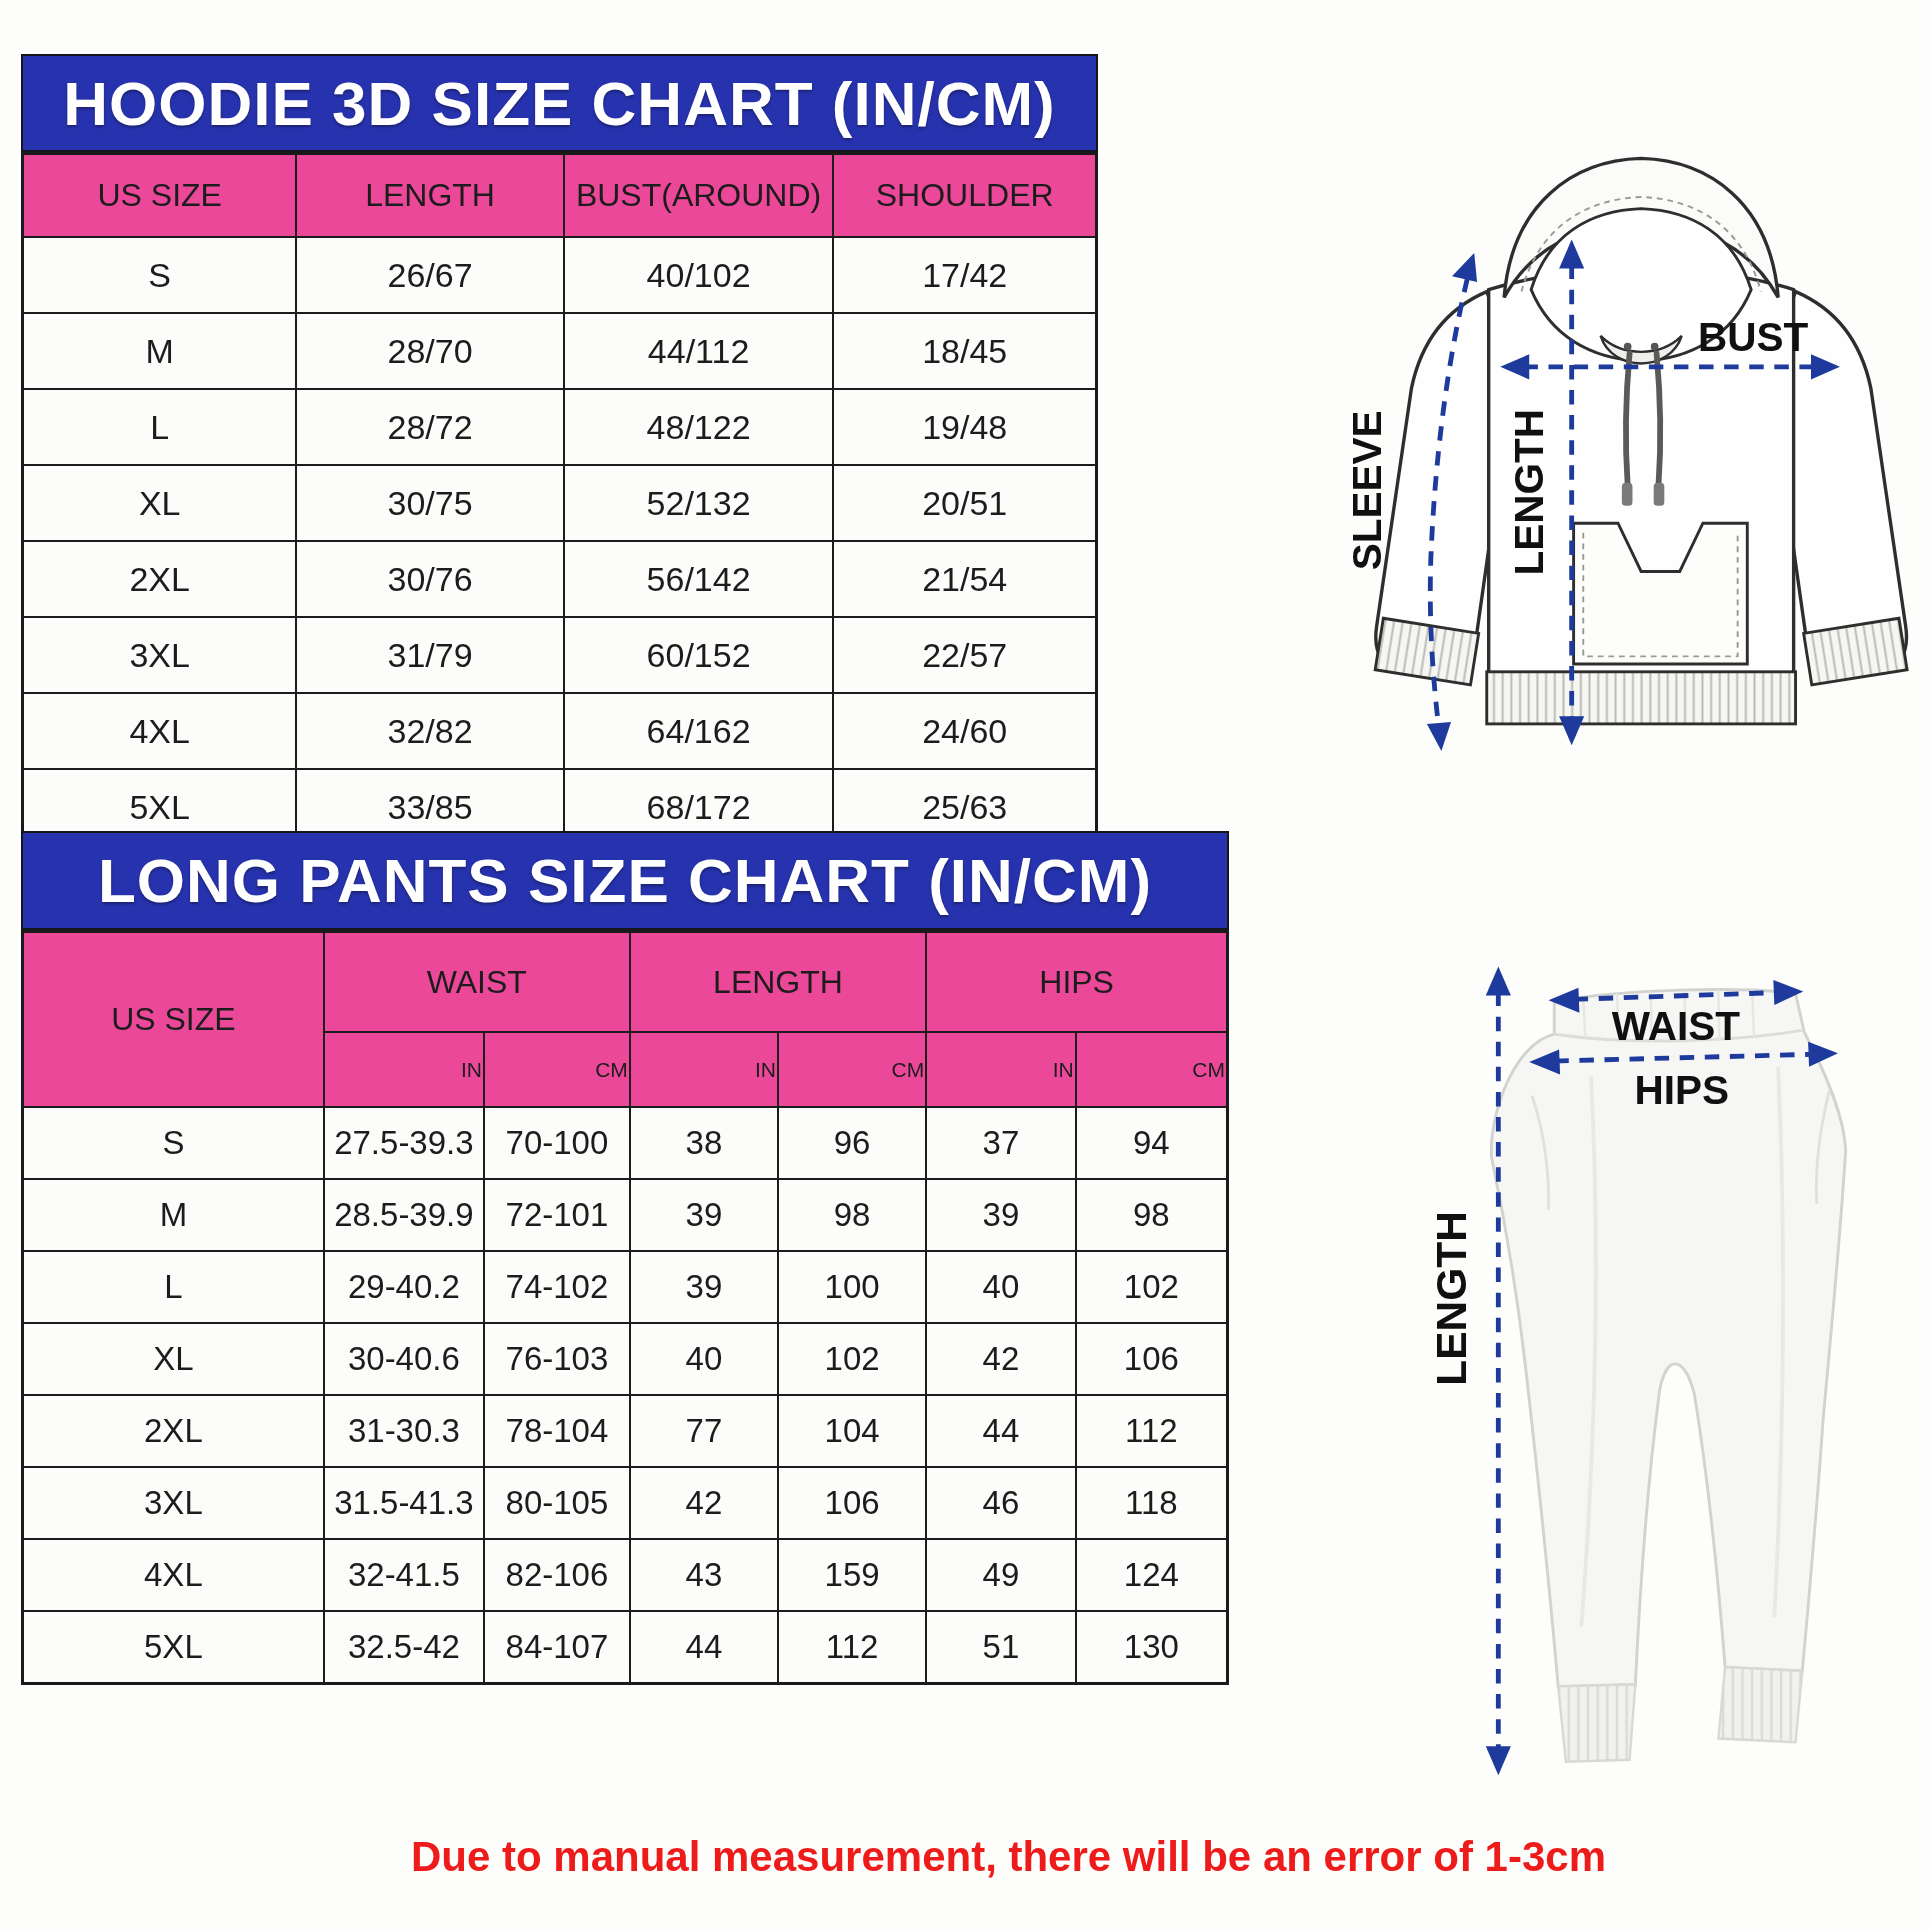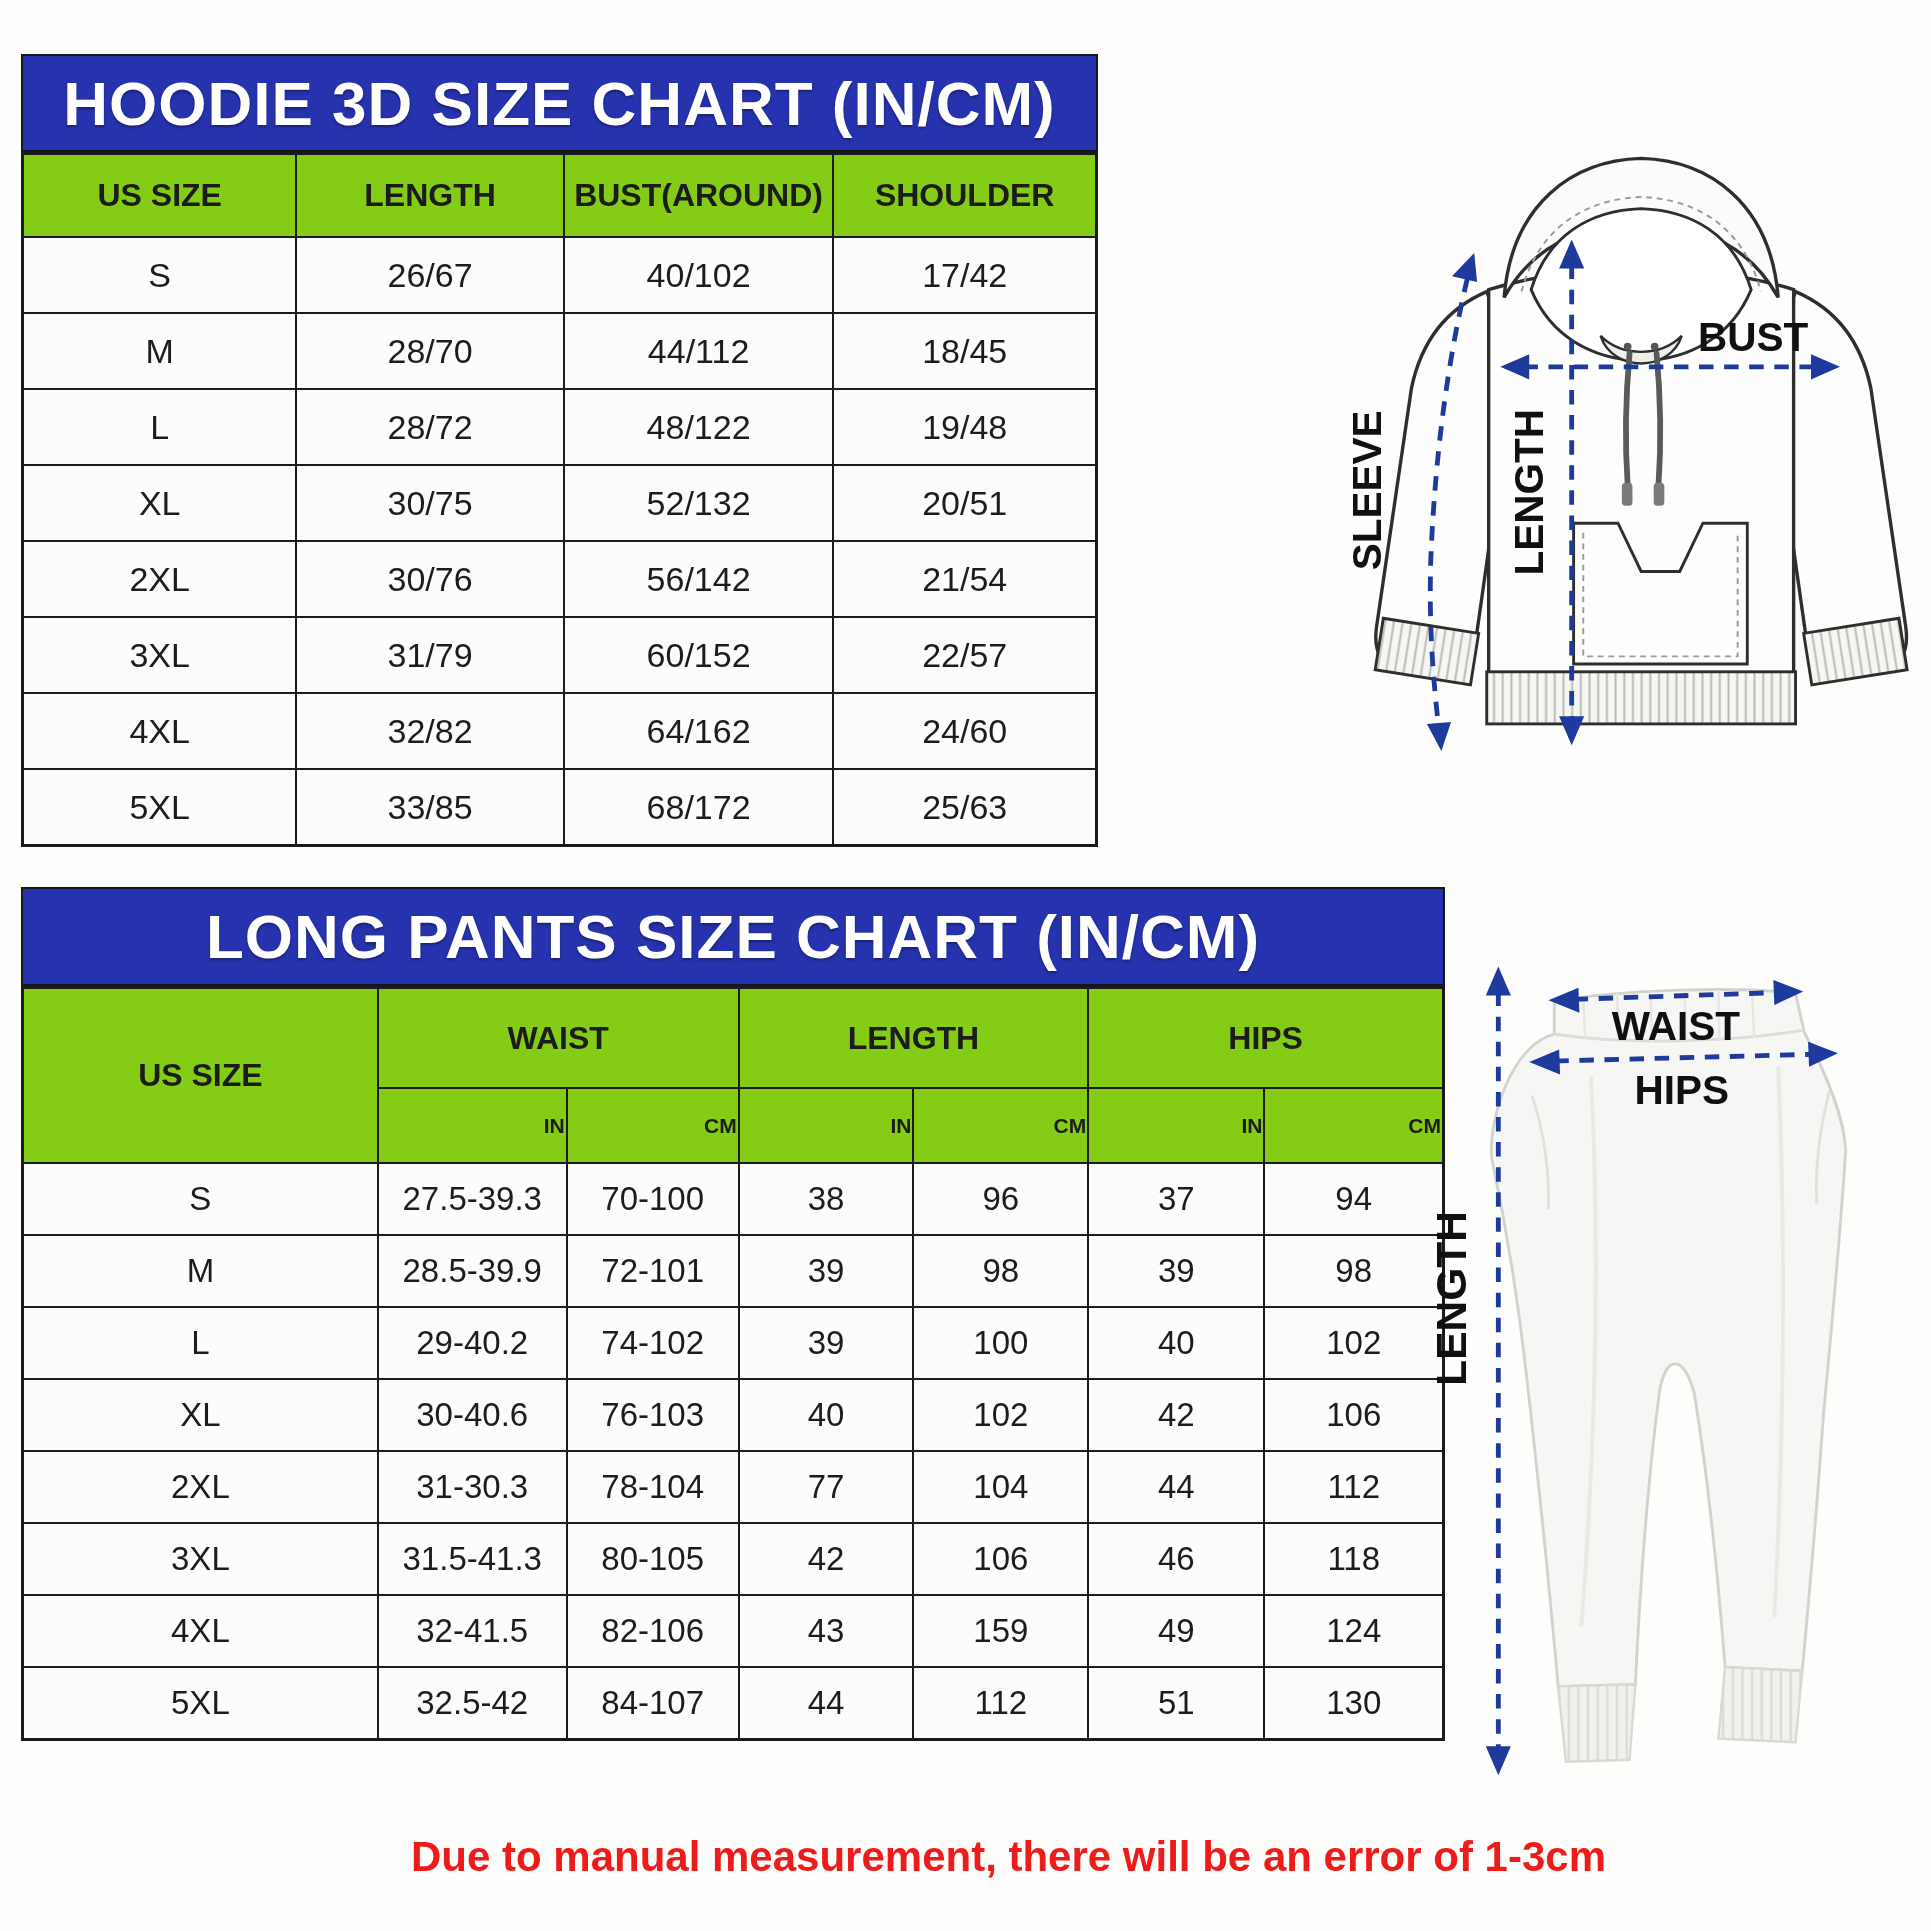--- a/index.html
+++ b/index.html
@@ -23,30 +23,30 @@
     border-collapse:collapse;width:100%;table-layout:fixed;
     background:#fcfcfa;
     border:3.9px solid #1a1a1a;
   }
   th,td{
     border:2.9px solid #1c1c1c;
     text-align:center;vertical-align:middle;
     color:#1c1c1c;
     overflow:hidden;white-space:nowrap;
   }
-  th{background:#84cc16;font-weight:bold;}
+  th{background:#ec4899;font-weight:normal;}
 
   
   #hoodie-block{left:21px;top:54px;width:1077px;}
   #hoodie-block .title-bar{height:98px;font-size:62px;}
   #hoodie-table thead th{height:79px;font-size:32px;}
   #hoodie-table td{height:72px;font-size:34px;font-weight:400;}
 
   
-  #pants-block{left:21px;top:887px;width:1424px;}
+  #pants-block{left:21px;top:831px;width:1208px;}
   #pants-block .title-bar{height:99px;font-size:62px;}
   #pants-table thead tr.group-row th{height:96px;font-size:32px;}
   #pants-table thead tr.unit-row th{height:71px;font-size:21px;text-align:right;}
   #pants-table td{height:68px;font-size:33px;font-weight:400;}
 
   
   #hoodie-diagram{left:1342px;top:135px;width:579px;height:676px;}
   #pants-diagram{left:1342px;top:951px;width:579px;height:830px;}
   svg text.dim-label{
     font-family:"Liberation Sans", sans-serif;

